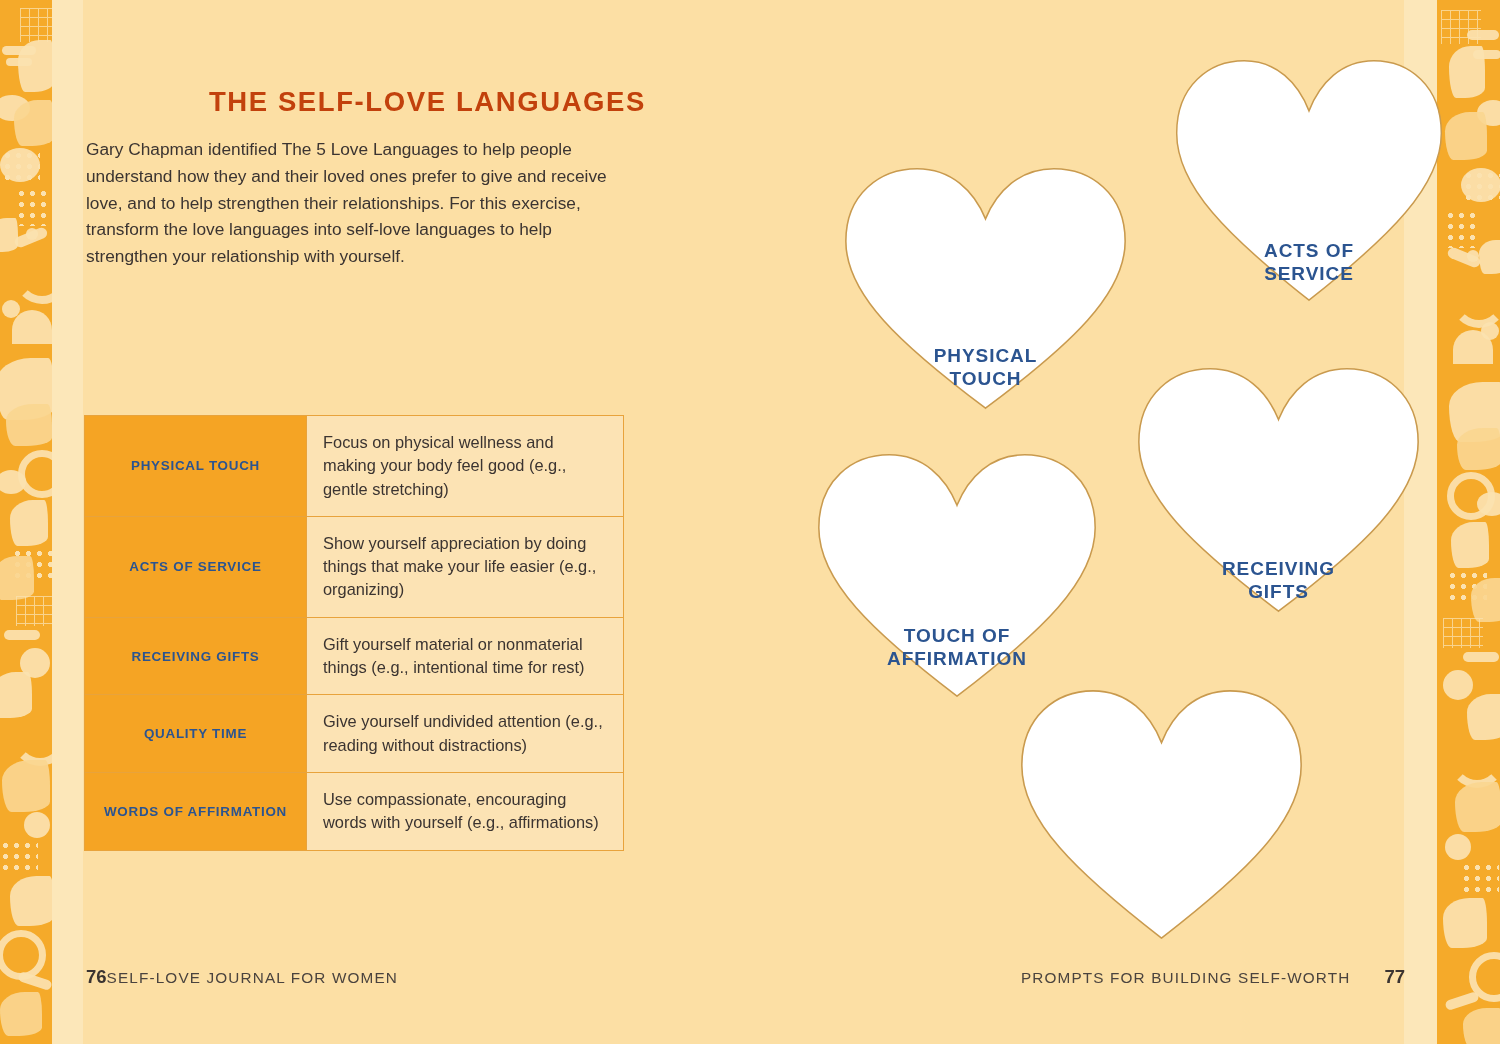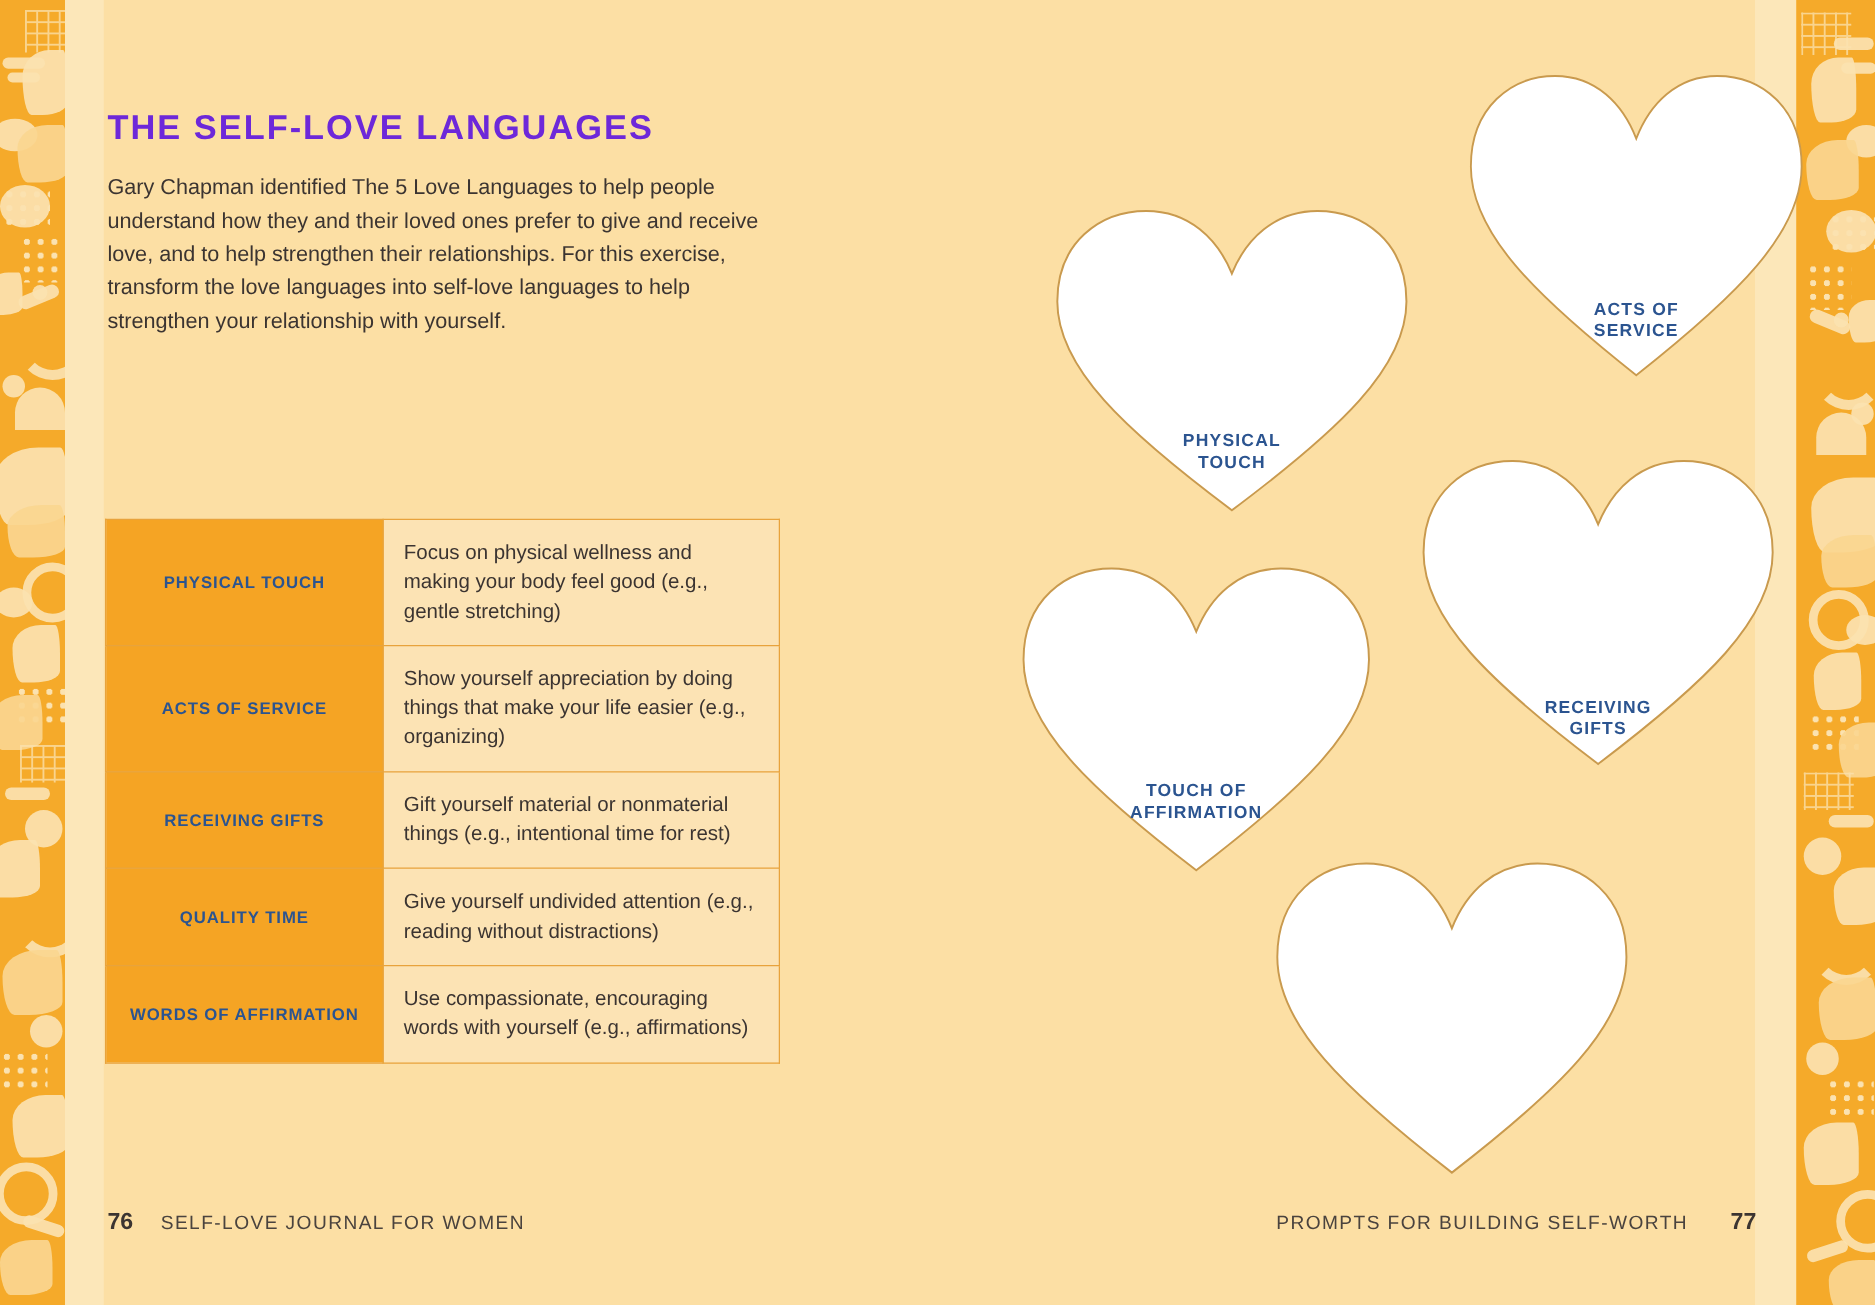--- a/index.html
+++ b/index.html
@@ -82,22 +82,23 @@
     position: absolute;
     left: 86px;
     top: 86px;
     width: 560px;
   }
   .title {
     margin: 0 0 18px 0;
     font-size: 27.5px;
     font-weight: bold;
     letter-spacing: 1.6px;
-    color: #6d28d9;
+    color: #c2410c;
     font-family: "Liberation Sans", sans-serif;
+    text-align: right;
   }
   .para {
     margin: 0 0 20px 0;
     font-size: 17.3px;
     line-height: 1.55;
     color: #3B3431;
     max-width: 530px;
   }
   .para:last-of-type { margin-bottom: 0; }
 
@@ -138,35 +139,34 @@
   .heart {
     position: absolute;
   }
   .heart svg { display: block; width: 100%; height: 100%; }
   .heart-label {
     position: absolute;
     left: 0;
     width: 100%;
     text-align: center;
     color: #2B5490;
-    font-size: 14px;
+    font-size: 19px;
     font-weight: bold;
     letter-spacing: .95px;
     line-height: 1.22;
     pointer-events: none;
   }
 
   
   .footer-left {
     position: absolute;
     left: 86px;
     top: 966px;
     display: flex;
     align-items: baseline;
-    gap: 22px;
   }
   .footer-right {
     position: absolute;
     right: 95px;
     top: 966px;
     display: flex;
     align-items: baseline;
     gap: 34px;
   }
   .folio {

